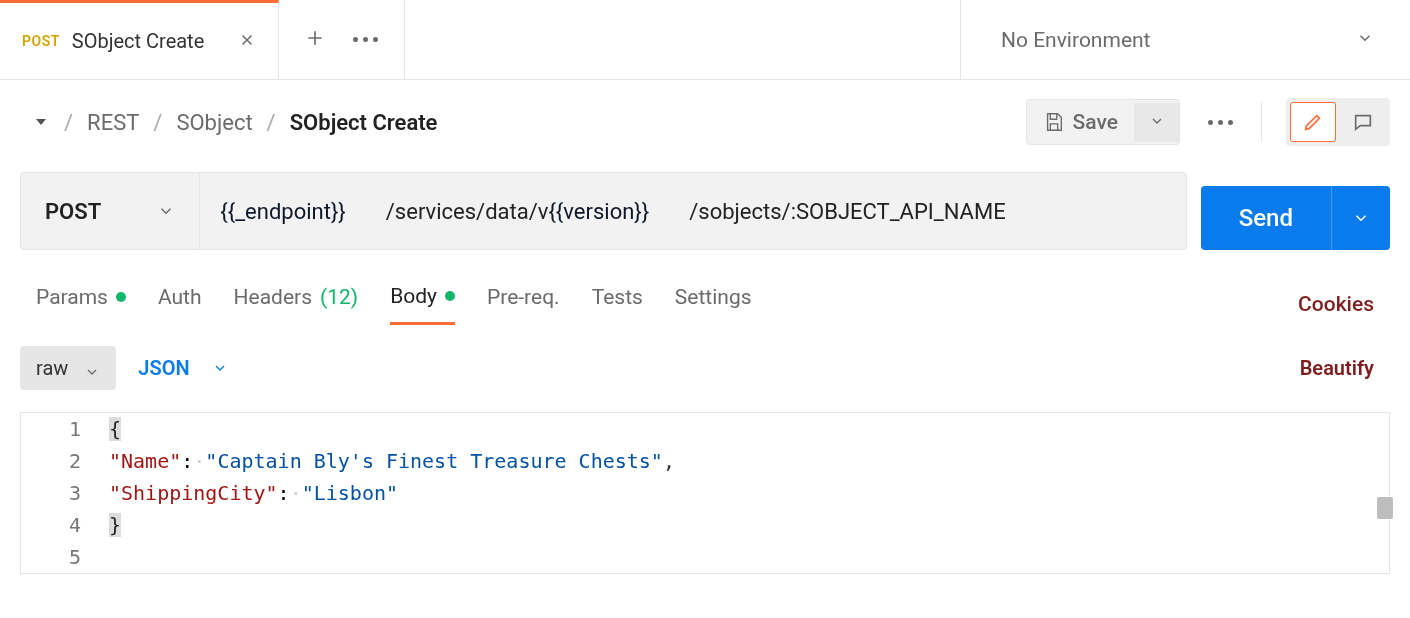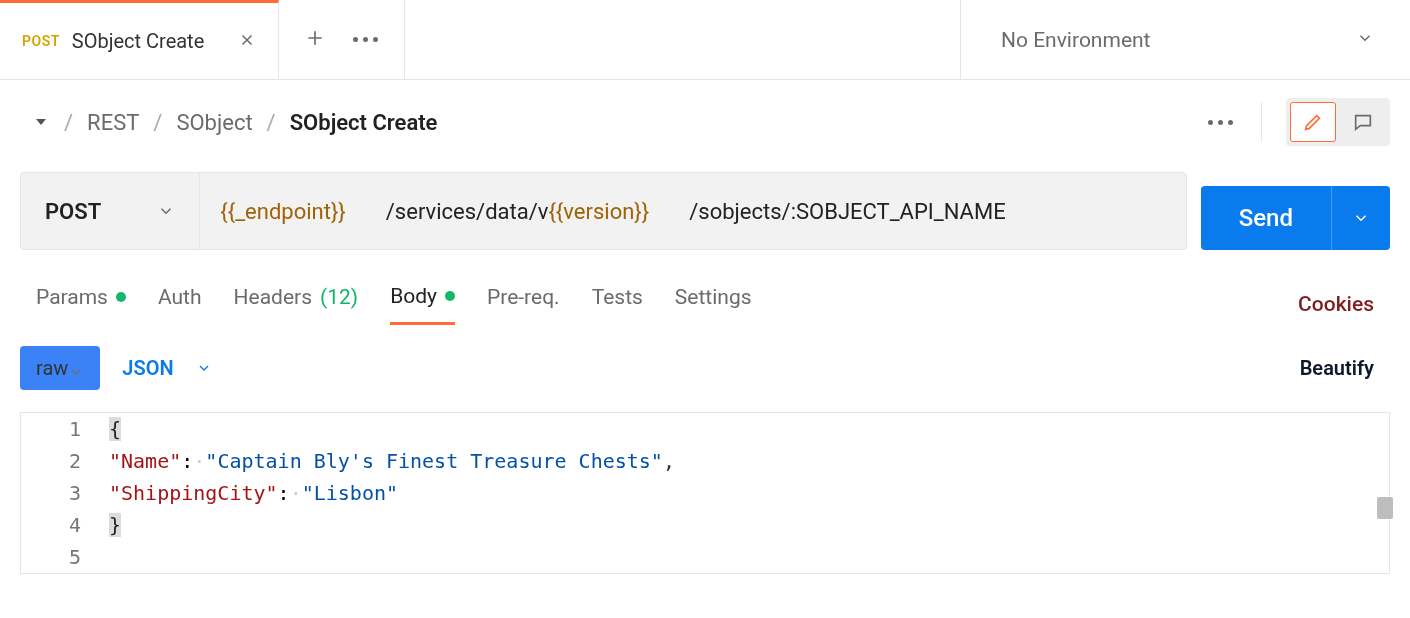--- a/index.html
+++ b/index.html
@@ -37,41 +37,41 @@
 .modebtn.active { background:#fff; border:1px solid #ff6c37; }
 .modebtn svg { width:22px; height:22px; stroke:#6b6b6b; stroke-width:1.8; fill:none; }
 .modebtn.active svg { stroke:#ff6c37; }
 
 .reqrow { display:flex; gap:14px; padding:0 20px; }
 .methodurl { flex:1; display:flex; background:#f2f2f2; border:1px solid #e5e5e5; border-radius:4px; overflow:hidden; height:78px; }
 .methodsel { display:flex; align-items:center; gap:56px; padding:0 24px; border-right:1px solid #e5e5e5; }
 .methodsel .m { font-size:22px; font-weight:600; color:#222; }
 .methodsel svg { width:18px; height:18px; stroke:#6b6b6b; stroke-width:2; fill:none; }
 .urlbar { flex:1; display:flex; align-items:center; padding:0 20px; font-size:22px; font-family:inherit; }
-.urlbar .var { color:#a16207; }
+.urlbar .var { color:#0f172a; }
 .urlbar .txt { color:#222;margin-left:40px; }
 .sendgroup { display:flex; background:#097bed; border-radius:4px; overflow:hidden;margin-top:14px; }
 .sendbtn { padding:0 38px; display:flex; align-items:center; color:#fff; font-size:24px; font-weight:500; }
 .sendchev { padding:0 20px; display:flex; align-items:center; border-left:1px solid rgba(255,255,255,0.25); }
 .sendchev svg { width:18px; height:18px; stroke:#fff; stroke-width:2; fill:none; }
 
 .tabs2 { display:flex; align-items:center; gap:32px; padding:34px 36px 0 36px; font-size:21px; color:#6b6b6b; }
 .tabs2 .t { display:flex; align-items:center; gap:8px; padding-bottom:14px; cursor:pointer; }
 .tabs2 .t.active { color:#222; border-bottom:3px solid #ff6c37; margin-bottom:-1px; }
 .tabs2 .greendot { width:10px; height:10px; background:#12b76a; border-radius:50%; display:inline-block; }
 .tabs2 .count { color:#12b76a; }
 .tabs2 .cookies { margin-left:auto; color:#7f1d1d; font-weight:500; }
 
 .bodyrow { display:flex; align-items:center; gap:22px; padding:22px 36px 22px 20px; }
-.rawsel { display:flex; align-items:flex-end; background:#3b82f6; border-radius:4px; padding:10px 16px; }
+.rawsel { display:flex; align-items:flex-end; gap:16px; background:#e5e5e5; border-radius:4px; padding:10px 16px; }
 .rawsel span { font-size:20px; color:#333; }
 .rawsel svg { width:16px; height:16px; stroke:#6b6b6b; stroke-width:2; fill:none; }
 .jsonsel { display:flex; align-items:center; gap:22px; color:#097bed; font-size:20px; font-weight:600; }
 .jsonsel svg { width:16px; height:16px; stroke:#097bed; stroke-width:2; fill:none; }
-.beautify { margin-left:auto; color:#0f172a; font-size:20px; font-weight:600; }
+.beautify { margin-left:auto; color:#7f1d1d; font-size:20px; font-weight:600; }
 
 .editor { margin:0 20px 4px 20px; border:1px solid #e5e5e5; position:relative; }
 .escroll { position:absolute; right:-4px; top:84px; width:16px; height:22px; background:#bdbdbd; border-radius:2px; }
 .eline { display:flex; font-family:ui-monospace,Menlo,Consolas,monospace; font-size:20px; }
 .gut { width:88px; text-align:right; padding:4px 28px 4px 0; color:#777; border-right:0; user-select:none; }
 .code { padding:4px 0; }
 .brace { background:#dcdcdc; }
 .key { color:#a31515; }
 .colon { color:#000; }
 .str { color:#0451a5; }
@@ -115,20 +115,33 @@
   <span class="caret-d"></span>
   <div class="crumb">
     <span class="sep">/</span>
     <span>REST</span>
     <span class="sep">/</span>
     <span>SObject</span>
     <span class="sep">/</span>
     <span class="cur">SObject Create</span>
   </div>
   <div class="spacer"></div>
+  <div class="save">
+    <div class="savebtn">
+      <svg viewBox="0 0 24 24">
+          <path d="M5 3h11l4 4v14H5V3z"></path>
+          <path d="M8 3v6h7V3"></path>
+          <path d="M8 21v-7h8v7"></path>
+        </svg>
+      <span>Save</span>
+    </div>
+    <div class="savechev"><svg viewBox="0 0 24 24">
+          <path d="M6 9l6 6 6-6"></path>
+        </svg></div>
+  </div>
   <span class="dots hdots">
       <span></span>
       <span></span>
       <span></span>
     </span>
   <div class="vdiv"></div>
   <div class="modebox">
     <div class="modebtn active">
       <svg viewBox="0 0 24 24">
           <path d="M4 20l4-1 11-11-3-3L5 16l-1 4z"></path>

